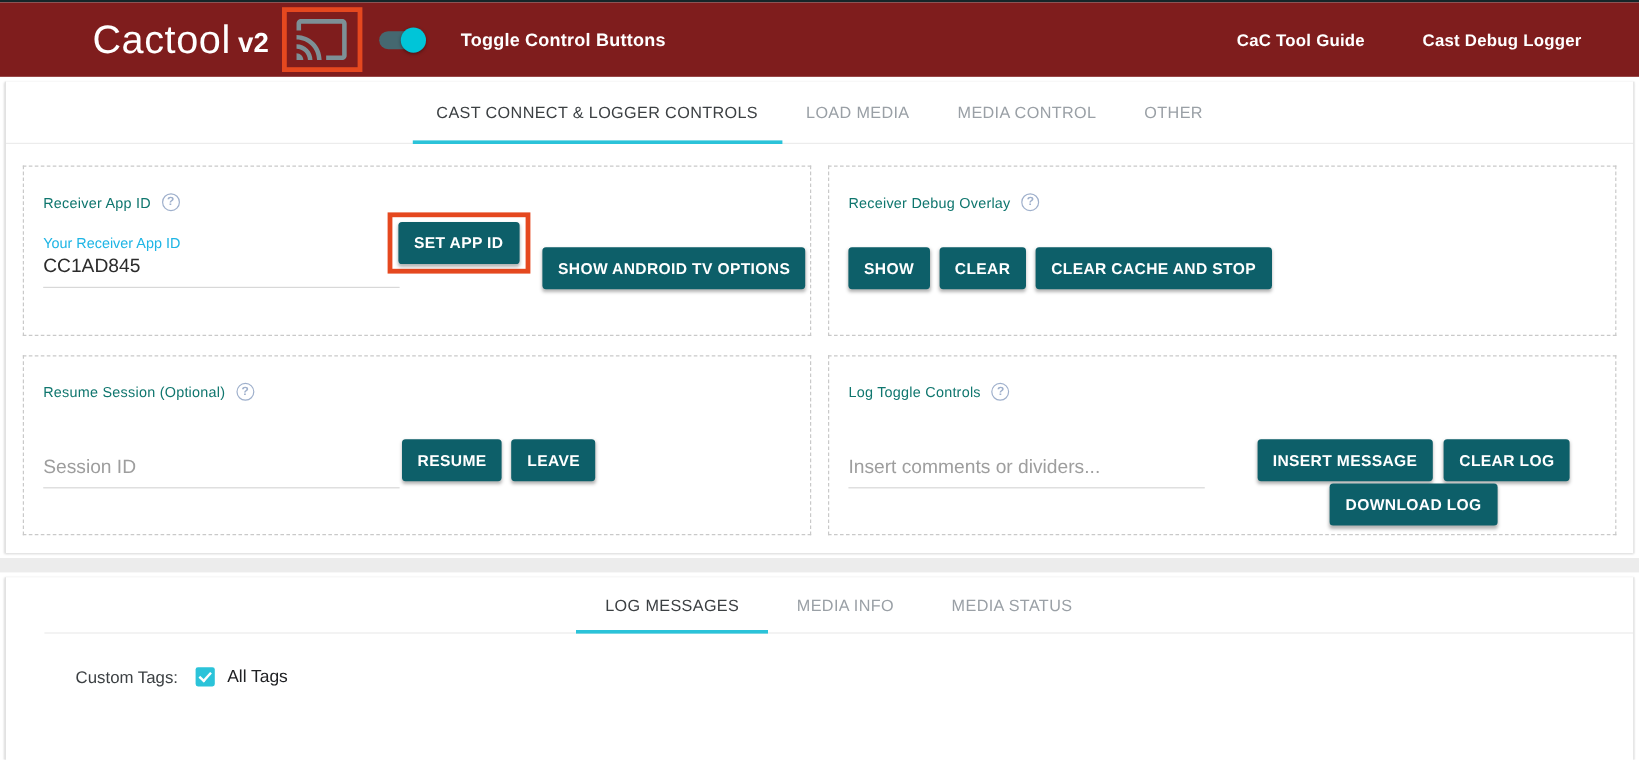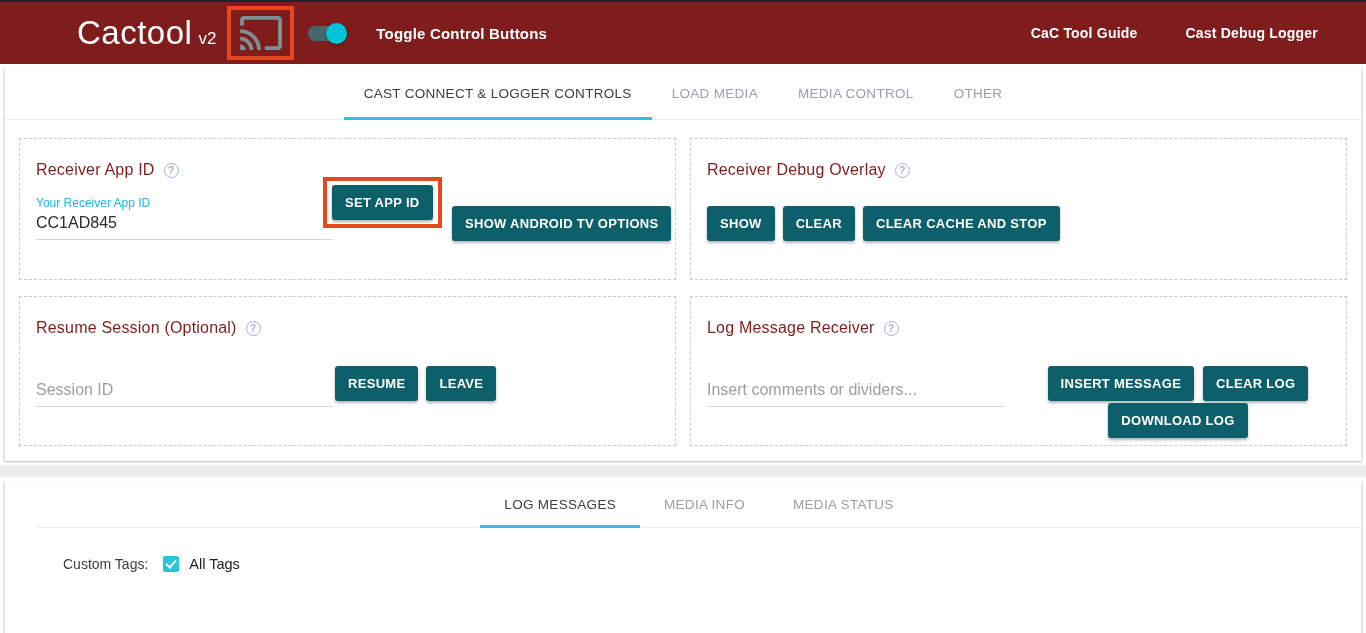--- a/index.html
+++ b/index.html
@@ -5,21 +5,21 @@
   * { margin:0; padding:0; box-sizing:border-box; }
   html,body { width:1366px; height:633px; overflow:hidden; background:#ffffff;
     font-family:"Liberation Sans","DejaVu Sans",sans-serif; }
 
   .top-strip { height:2px; background:#142629; }
 
   
   .app-header { height:62px; background:#7f1d1d; display:flex; align-items:center; }
   .brand { display:flex; align-items:flex-end; margin-left:77px; color:#fff; }
   .brand-title { font-size:33px; line-height:38px; letter-spacing:.5px; }
-  .brand-version { font-size:17px; font-weight:400; margin:0 0 3px 6px; }
+  .brand-version { font-size:23px; font-weight:700; margin:0 0 3px 6px; }
   .cast-box { margin-left:11px; border:4px solid #e5481f; width:67px; height:54px;
     display:flex; align-items:center; justify-content:center; }
   .cast-box svg { display:block; }
   .toggle { margin-left:14px; position:relative; width:37px; height:15px; cursor:pointer; }
   .toggle-track { position:absolute; left:0; top:0; width:37px; height:15px; border-radius:8px;
     background:rgba(0,197,216,.45); }
   .toggle-thumb { position:absolute; right:-2px; top:-3px; width:21px; height:21px;
     border-radius:50%; background:#00c5d8; box-shadow:0 1px 3px rgba(0,0,0,.4); }
   .toggle-label { color:#fff; font-size:15px; font-weight:700; margin-left:31px; letter-spacing:.2px; }
   .header-spacer { flex:1; }
@@ -40,21 +40,21 @@
   .lower-tabs .tab { padding:0 24px; }
   .tab.active { color:#3c4043; }
   .tab.active::after { content:""; position:absolute; left:0; right:0; bottom:-1px; height:3px;
     background:#2bc3d9; }
 
   
   .panels { display:grid; grid-template-columns:1fr 1fr; grid-template-rows:142px 150px;
     column-gap:14px; row-gap:16px; padding:18px 14px 15px 14px; }
   .panel { position:relative; border:1px dashed #c9c9c9; }
   .panel-title-row { position:absolute; left:16px; top:22px; display:flex; align-items:center; gap:9px; }
-  .panel-title { font-size:16px; color:#7f1d1d; letter-spacing:.2px; }
+  .panel-title { font-size:12px; color:#0f766e; letter-spacing:.2px; }
   .help-icon { width:15px; height:15px; border:1.5px solid #9fb0cc; border-radius:50%; color:#9fb0cc;
     font-size:10px; font-weight:700; display:flex; align-items:center; justify-content:center; cursor:pointer; }
   .abs { position:absolute; }
 
   .input-label { display:block; font-size:12px; color:#1eb5e5; margin-bottom:2px; }
   .text-input { display:block; width:297px; border:none; outline:none; background:transparent;
     border-bottom:1px solid #d8d8d8; font-family:inherit; font-size:16px; color:#2b2b2b;
     padding:2px 0 7px 0; }
   .text-input::placeholder { color:#9e9e9e; }
 
@@ -150,21 +150,21 @@
       </div>
       <input class="text-input abs" style="left: 16px; top: 82px;" placeholder="Session ID">
       <div class="btn-row abs" style="left:315px; top:69px;">
         <button class="btn">RESUME</button>
         <button class="btn">LEAVE</button>
       </div>
     </div>
 
     <div class="panel">
       <div class="panel-title-row">
-        <span class="panel-title">Log Message Receiver</span>
+        <span class="panel-title">Log Toggle Controls</span>
         <span class="help-icon">?</span>
       </div>
       <input class="text-input abs" style="left: 16px; top: 82px;" placeholder="Insert comments or dividers...">
       <div class="btn-row wrap-btns abs" style="left:313px; top:69px; width:348px;">
         <button class="btn">INSERT MESSAGE</button>
         <button class="btn">CLEAR LOG</button>
         <button class="btn">DOWNLOAD LOG</button>
       </div>
     </div>
 

